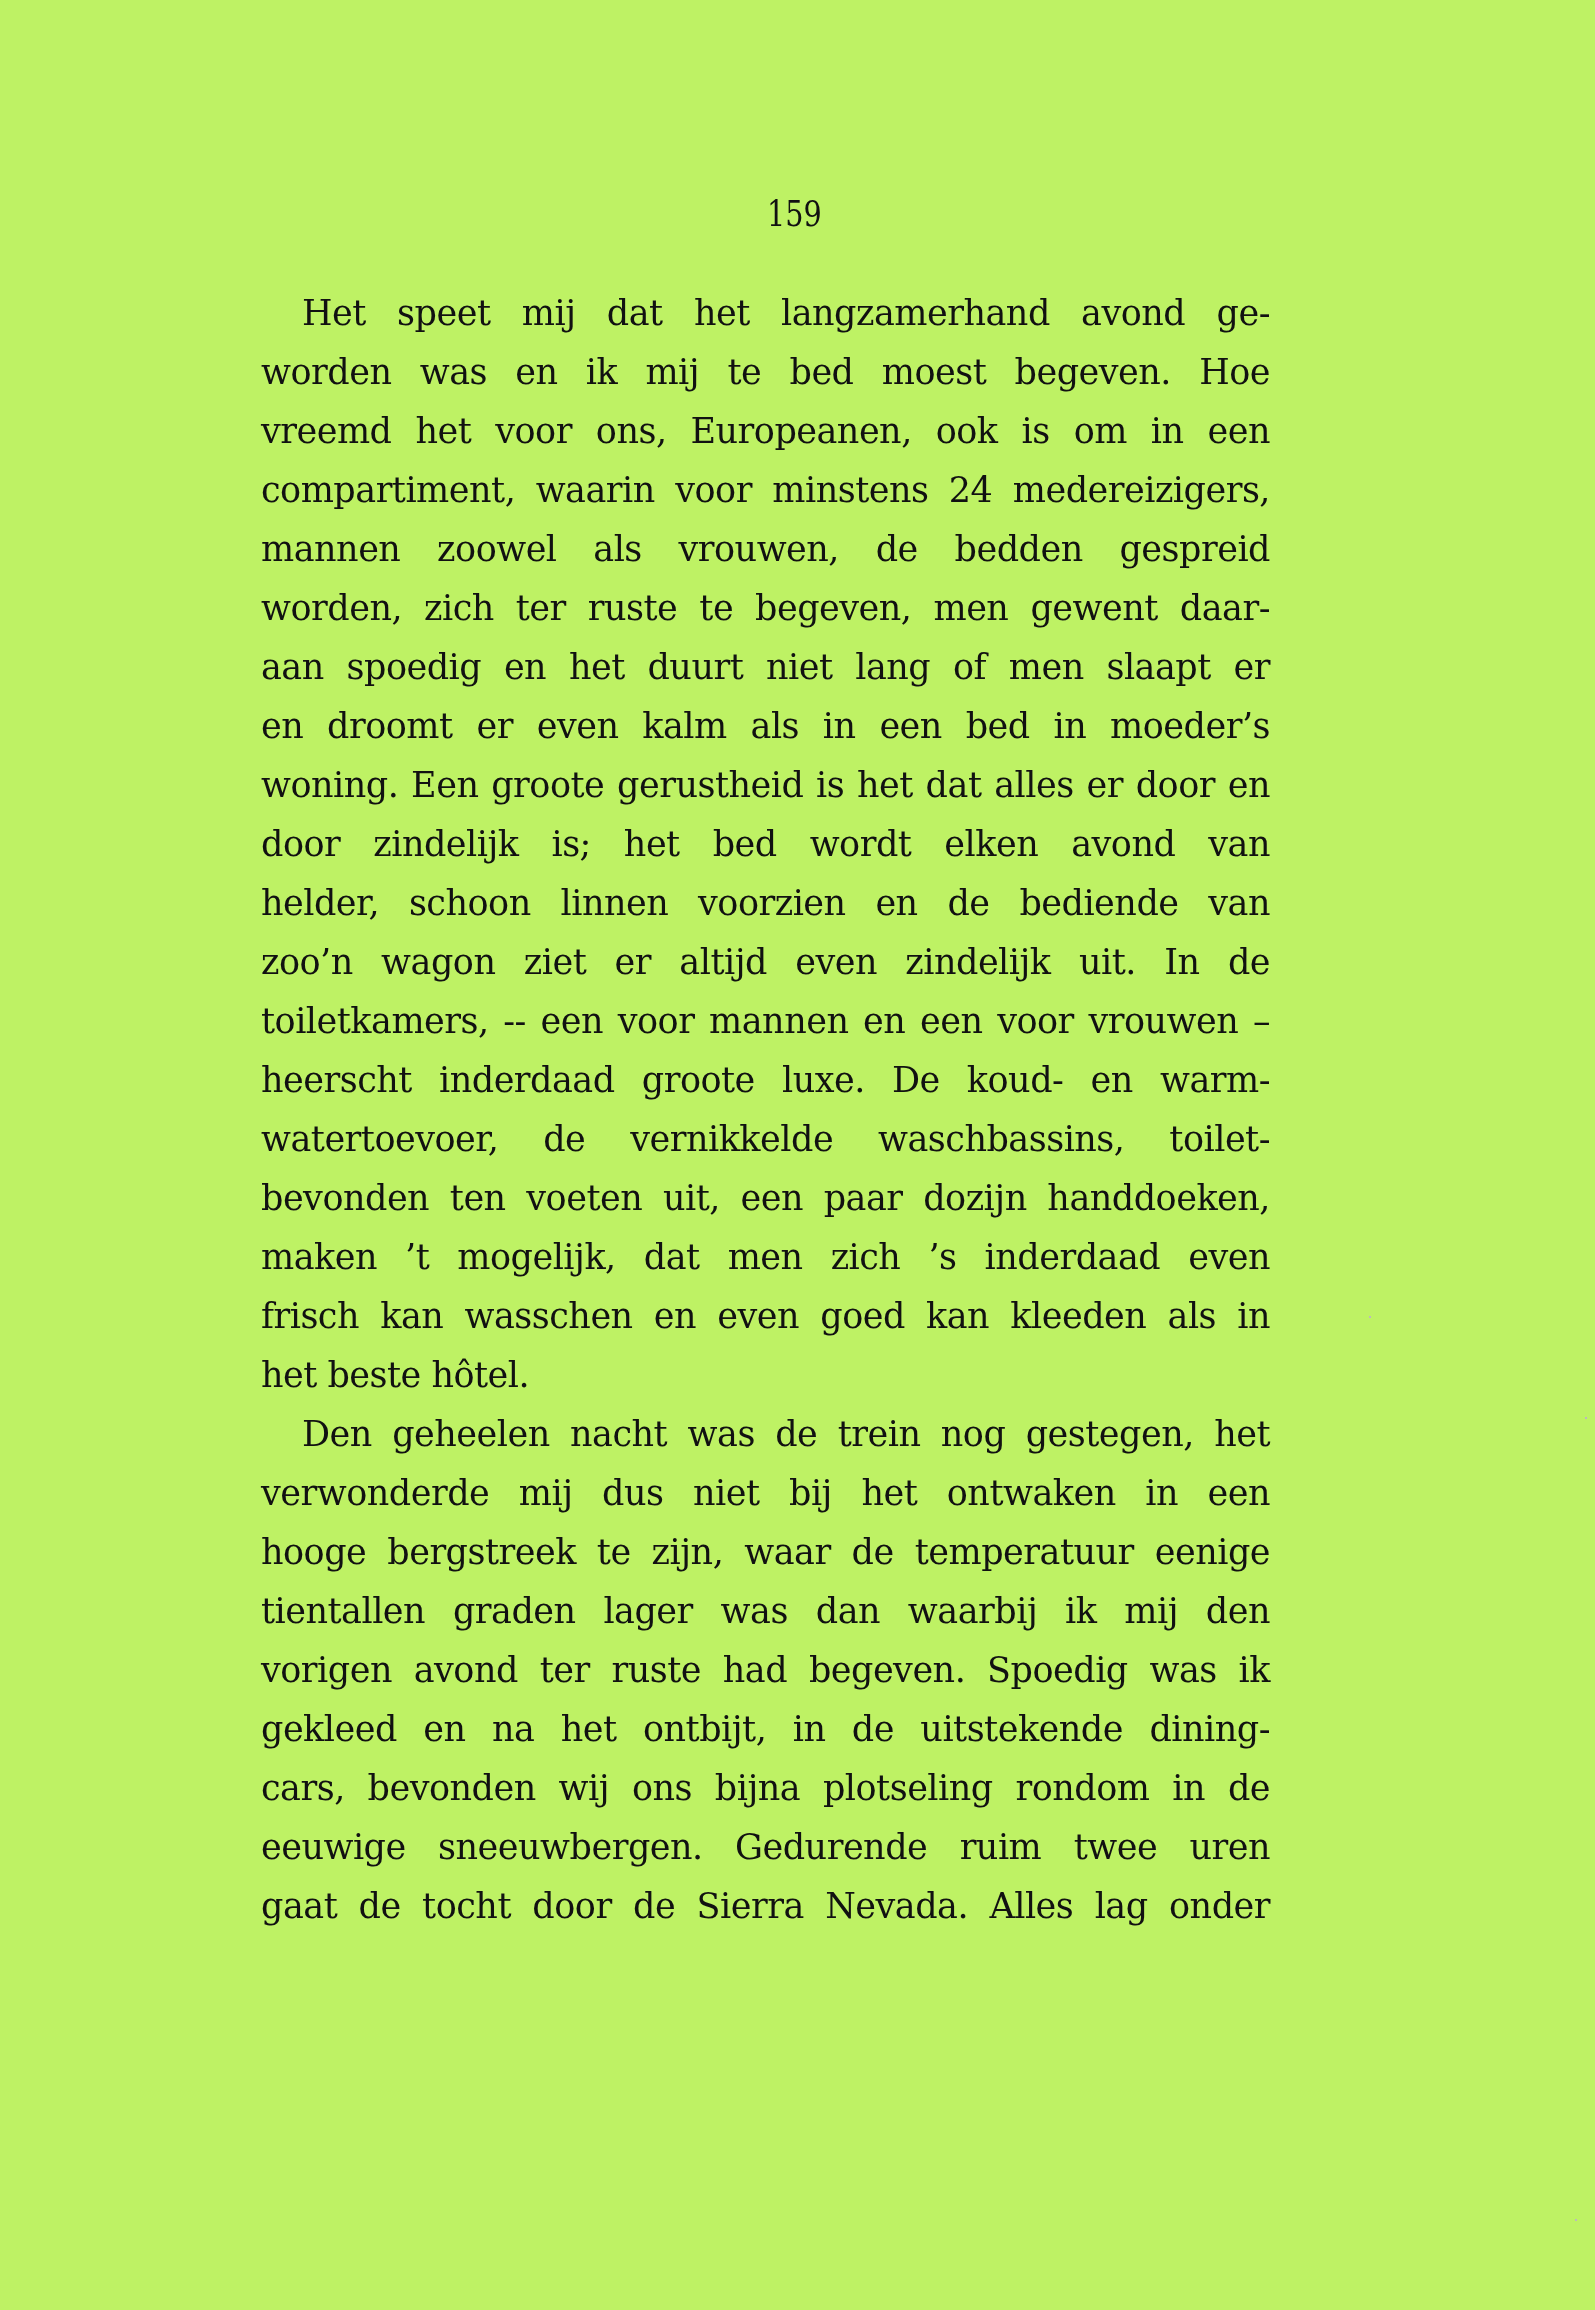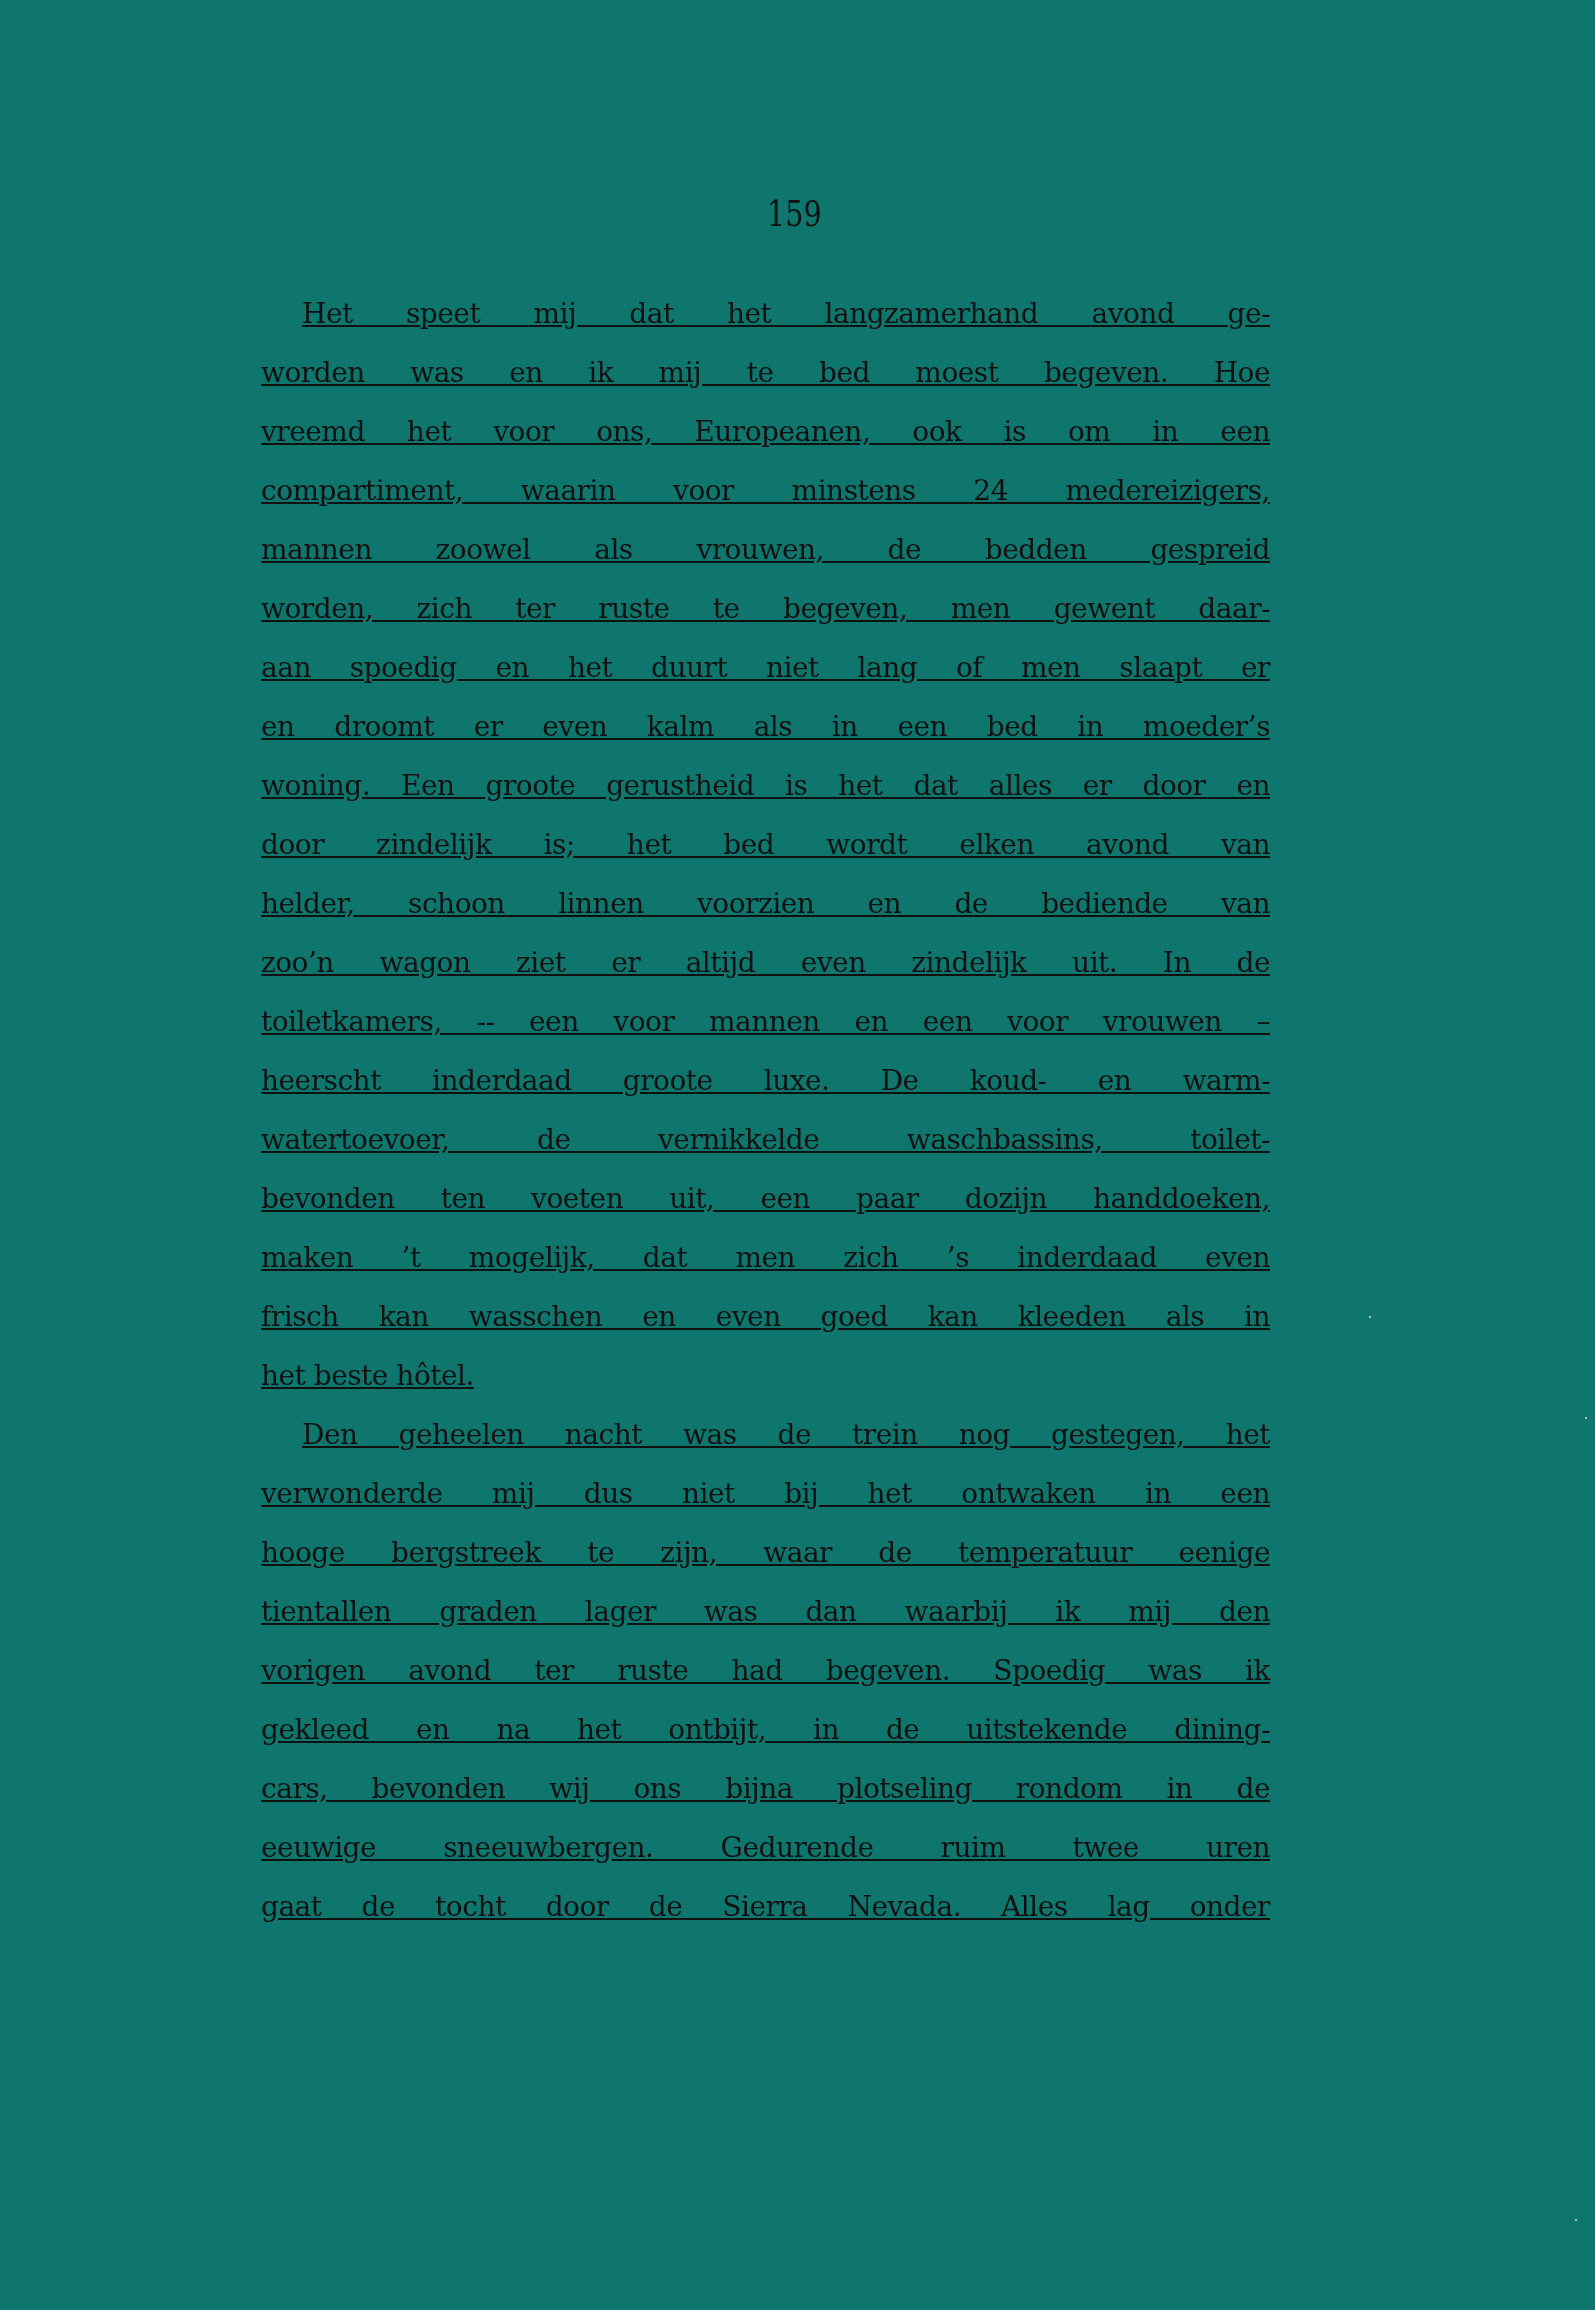--- a/index.html
+++ b/index.html
@@ -1,35 +1,34 @@
 <!DOCTYPE html>
 <html style="font-size:15px"><head>
 <meta charset="utf-8">
 <style>
   html, body { margin: 0; padding: 0; background: #ffffff; }
   body { width: 1596px; height: 2310px; position: relative; overflow: hidden; }
   .page {
     position: absolute; left: 0; top: 0; width: 1596px; height: 2310px;
-    background: #0f766e; color: #111111;
+    background: #bef264; color: #111111;
     font-family: "DejaVu Serif", "Liberation Serif", serif;
   }
   .page-number {
     position: absolute; top: 194px; left: 0; width: 1596px;
     text-align: center; font-size: 35px; line-height: 41px;
     transform: scaleX(0.82); transform-origin: 778px 0;
   }
   .text-block {
     position: absolute; left: 261px; top: 284px; width: 1009px;
   }
   .line {
     display: block; height: 59px; line-height: 59px;
-    font-size: 28px; white-space: nowrap;
+    font-size: 35px; white-space: nowrap;
     text-align: justify; text-align-last: justify;
     letter-spacing: -0.5px;
-    text-decoration: underline;
   }
   .line.last { text-align-last: left; }
   .line.indent { padding-left: 41px; }
   .speck { position: absolute; width: 1.9px; height: 1.9px; background: #bbb; }
 </style>
 </head>
 <body>
 
 <div class="page">
   <div class="page-number">159</div>

